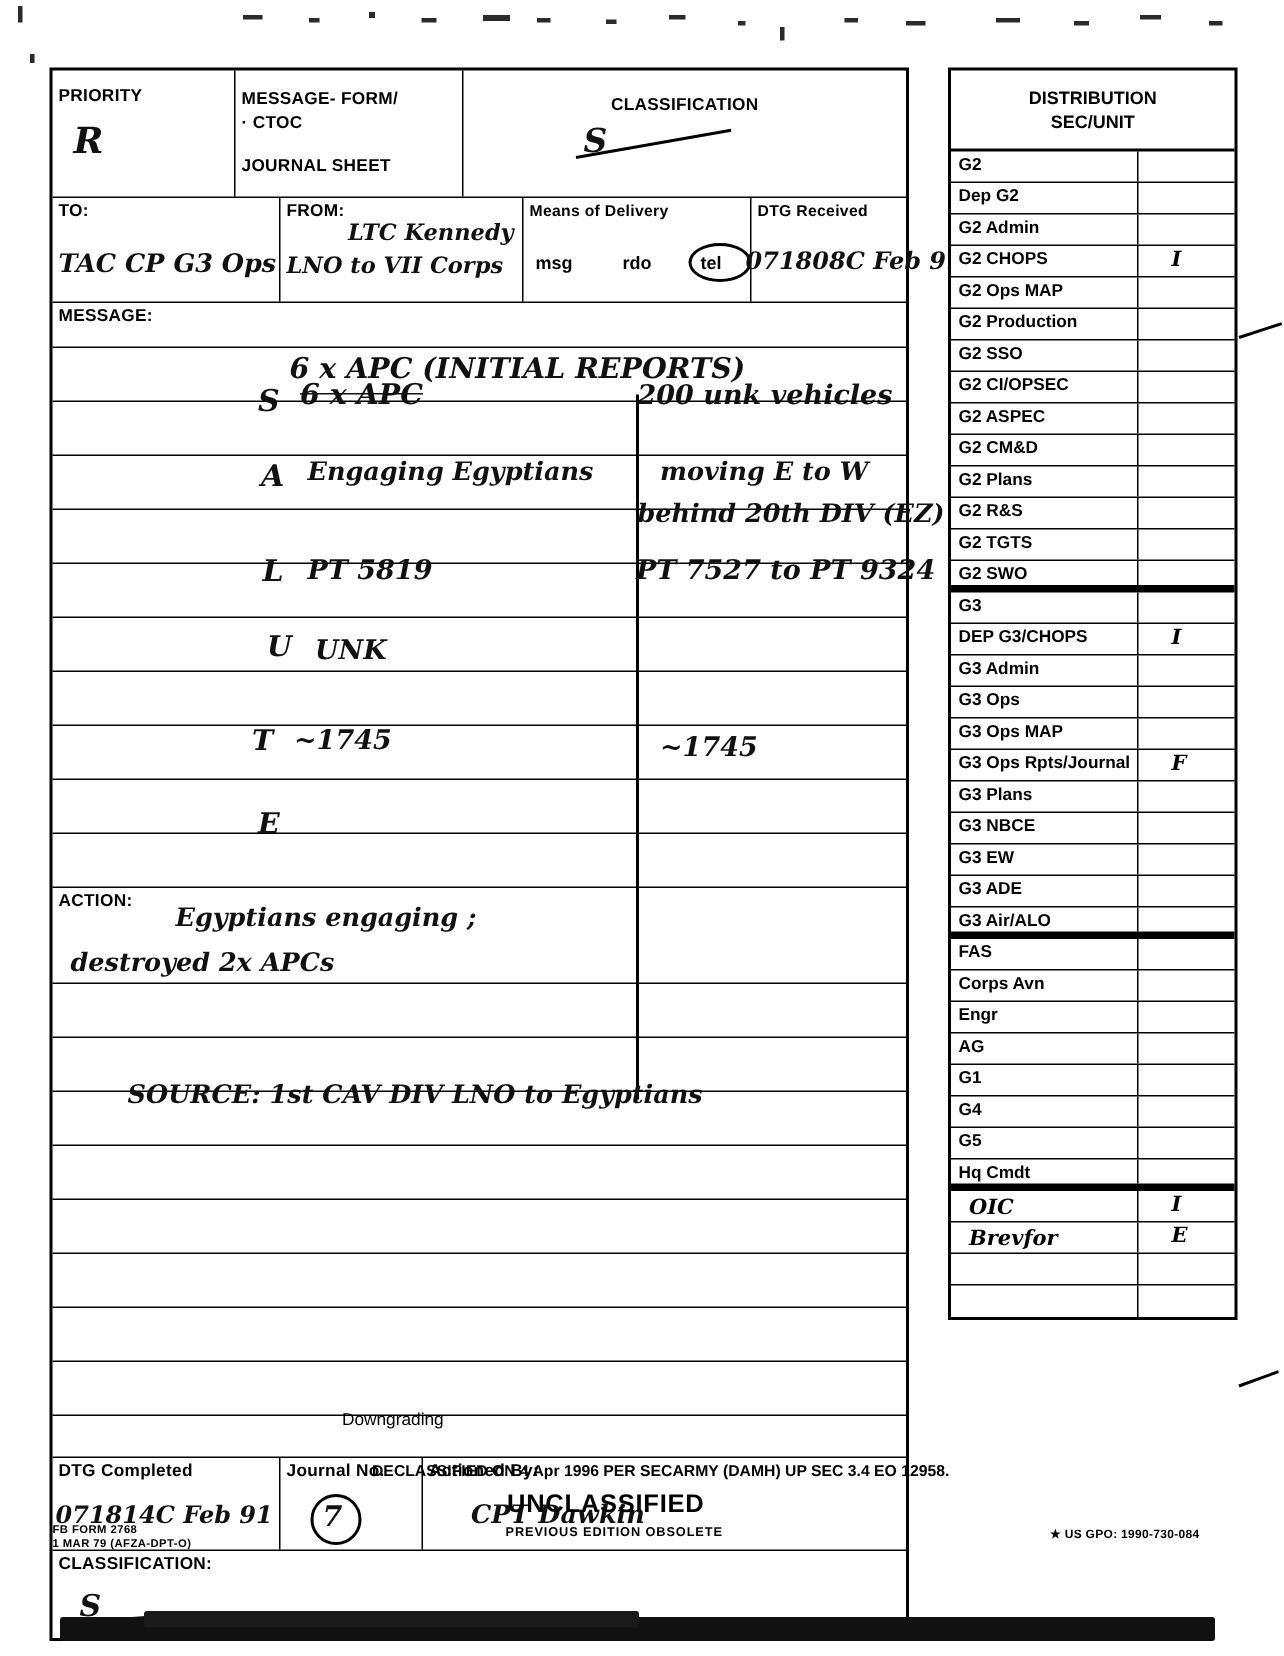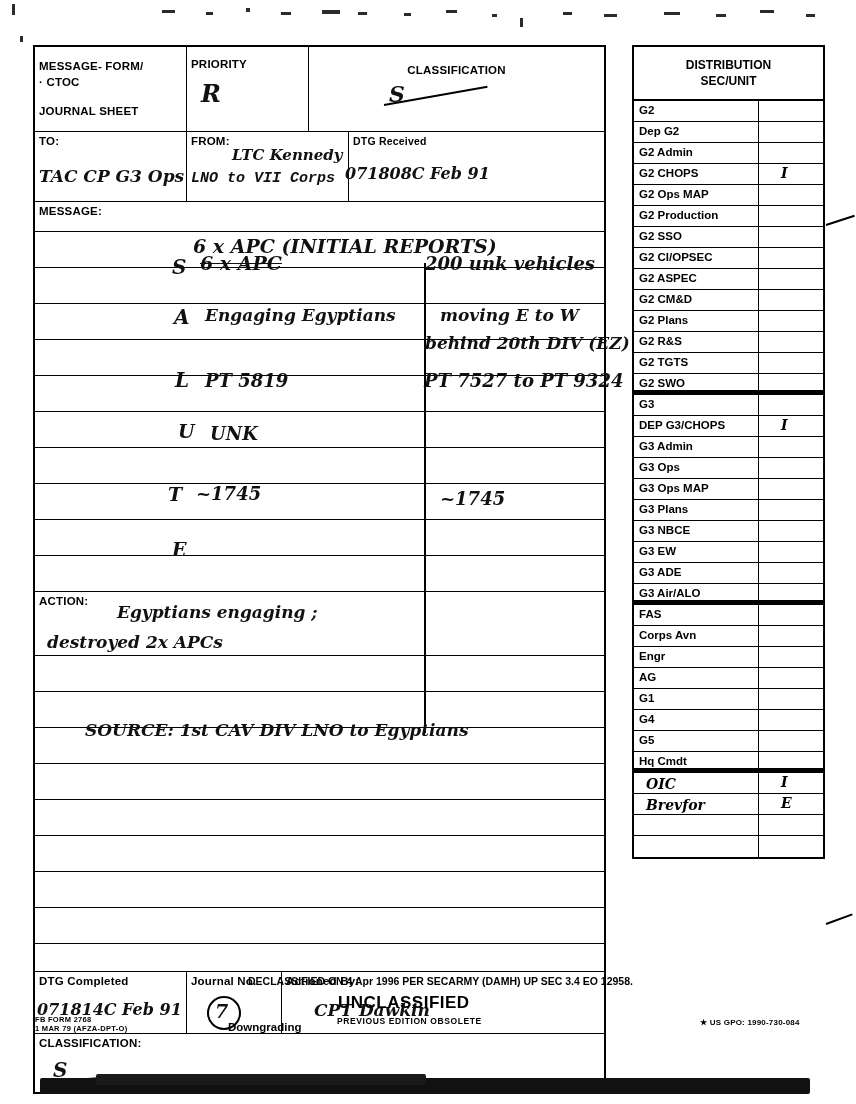--- a/index.html
+++ b/index.html
@@ -193,23 +193,23 @@
     position: absolute;
     left: 338px;
     top: 993px;
     font-size: 17px;
     font-weight: bold;
     letter-spacing: .5px;
   }
   .downgrade {
     position: absolute;
     left: 228px;
-    top: 1021px;
+    top: 941px;
     font-size: 11.5px;
-    font-weight: bold;
+    font-weight: normal;
   }
 
   .bottombar {
     position: absolute;
     left: 40px;
     top: 1078px;
     width: 770px;
     height: 16px;
     background: #111;
     border-radius: 2px;
@@ -254,30 +254,30 @@
   <div class="speck" style="left:604px; top:14px; width:13px; height:3px;"></div>
   <div class="speck" style="left:664px; top:12px; width:16px; height:3px;"></div>
   <div class="speck" style="left:716px; top:14px; width:10px; height:3px;"></div>
   <div class="speck" style="left:760px; top:10px; width:14px; height:3px;"></div>
   <div class="speck" style="left:806px; top:14px; width:9px; height:3px;"></div>
   <div class="speck" style="left:20px; top:36px; width:3px; height:6px;"></div>
 
   <div class="form">
 
     <div class="row r-head">
+      <div class="cell c2">
+        <div class="lbl">PRIORITY</div>
+        <div class="ink" style="left:14px; top:32px;">
+          <span class="hw" style="font-size:24px;">R</span>
+        </div>
+      </div>
       <div class="cell c1">
         <div class="lbl">MESSAGE- FORM/</div>
         <div class="lbl">· CTOC</div>
         <div class="lbl" style="margin-top:14px;">JOURNAL SHEET</div>
-      </div>
-      <div class="cell c2">
-        <div class="lbl">PRIORITY</div>
-        <div class="ink" style="left:14px; top:32px;">
-          <span class="hw" style="font-size:24px;">R</span>
-        </div>
       </div>
       <div class="cell c3">
         <div class="lbl">CLASSIFICATION</div>
         <div class="ink" style="left:80px; top:34px;">
           <span class="hw" style="font-size:22px;">S</span>
         </div>
         <div class="slash" style="left:75px; top:57px; width:105px; transform:rotate(-10deg);"></div>
       </div>
     </div>
 
@@ -287,22 +287,29 @@
         <div class="ink" style="left:4px; top:34px;">
           <span class="hw">TAC CP G3 Ops</span>
         </div>
       </div>
       <div class="cell c2">
         <div class="lbl">FROM:</div>
         <div class="ink" style="left:4px; top:14px;">
           <span class="hw" style="font-size:15px;margin-left:41px;">LTC Kennedy</span>
         </div>
         <div class="ink" style="left:4px; top:36px;">
-          <span class="hw" style="font-size:15px;font-family:Liberation Mono, monospace;">LNO to VII Corps</span>
-        </div>
+          <span class="hw" style="font-size:15px;">LNO to VII Corps</span>
+        </div>
+      </div>
+      <div class="cell c3">
+        <div class="lbl small">Means of Delivery</div>
+        <div style="position:absolute; left:8px; top:36px; font-size:12px; font-weight:bold;">msg</div>
+        <div style="position:absolute; left:66px; top:36px; font-size:12px; font-weight:bold;">rdo</div>
+        <div style="position:absolute; left:118px; top:36px; font-size:12px; font-weight:bold;">tel</div>
+        <div class="ellipse" style="left:110px; top:30px; width:38px; height:22px;"></div>
       </div>
       <div class="cell c4">
         <div class="lbl small">DTG Received</div>
         <div class="ink" style="left:-4px; top:32px;">
           <span class="hw" style="font-size:16px;">071808C Feb 91</span>
         </div>
       </div>
     </div>
 
     <div class="row r-msg">
@@ -558,20 +565,24 @@
         </div>
         <div class="d-row">
           <div class="d-name">G3  Ops</div>
           <div class="d-val" style="font-family: &quot;DejaVu Serif&quot;, serif; font-style: italic; font-weight: bold; padding-left: 22px;"></div>
         </div>
         <div class="d-row">
           <div class="d-name">G3  Ops  MAP</div>
           <div class="d-val" style="font-family: &quot;DejaVu Serif&quot;, serif; font-style: italic; font-weight: bold; padding-left: 22px;"></div>
         </div>
         <div class="d-row">
+          <div class="d-name">G3 Ops Rpts/Journal</div>
+          <div class="d-val" style="font-family: &quot;DejaVu Serif&quot;, serif; font-style: italic; font-weight: bold; padding-left: 22px;">F</div>
+        </div>
+        <div class="d-row">
           <div class="d-name">G3  Plans</div>
           <div class="d-val" style="font-family: &quot;DejaVu Serif&quot;, serif; font-style: italic; font-weight: bold; padding-left: 22px;"></div>
         </div>
         <div class="d-row">
           <div class="d-name">G3  NBCE</div>
           <div class="d-val" style="font-family: &quot;DejaVu Serif&quot;, serif; font-style: italic; font-weight: bold; padding-left: 22px;"></div>
         </div>
         <div class="d-row">
           <div class="d-name">G3  EW</div>
           <div class="d-val" style="font-family: &quot;DejaVu Serif&quot;, serif; font-style: italic; font-weight: bold; padding-left: 22px;"></div>

